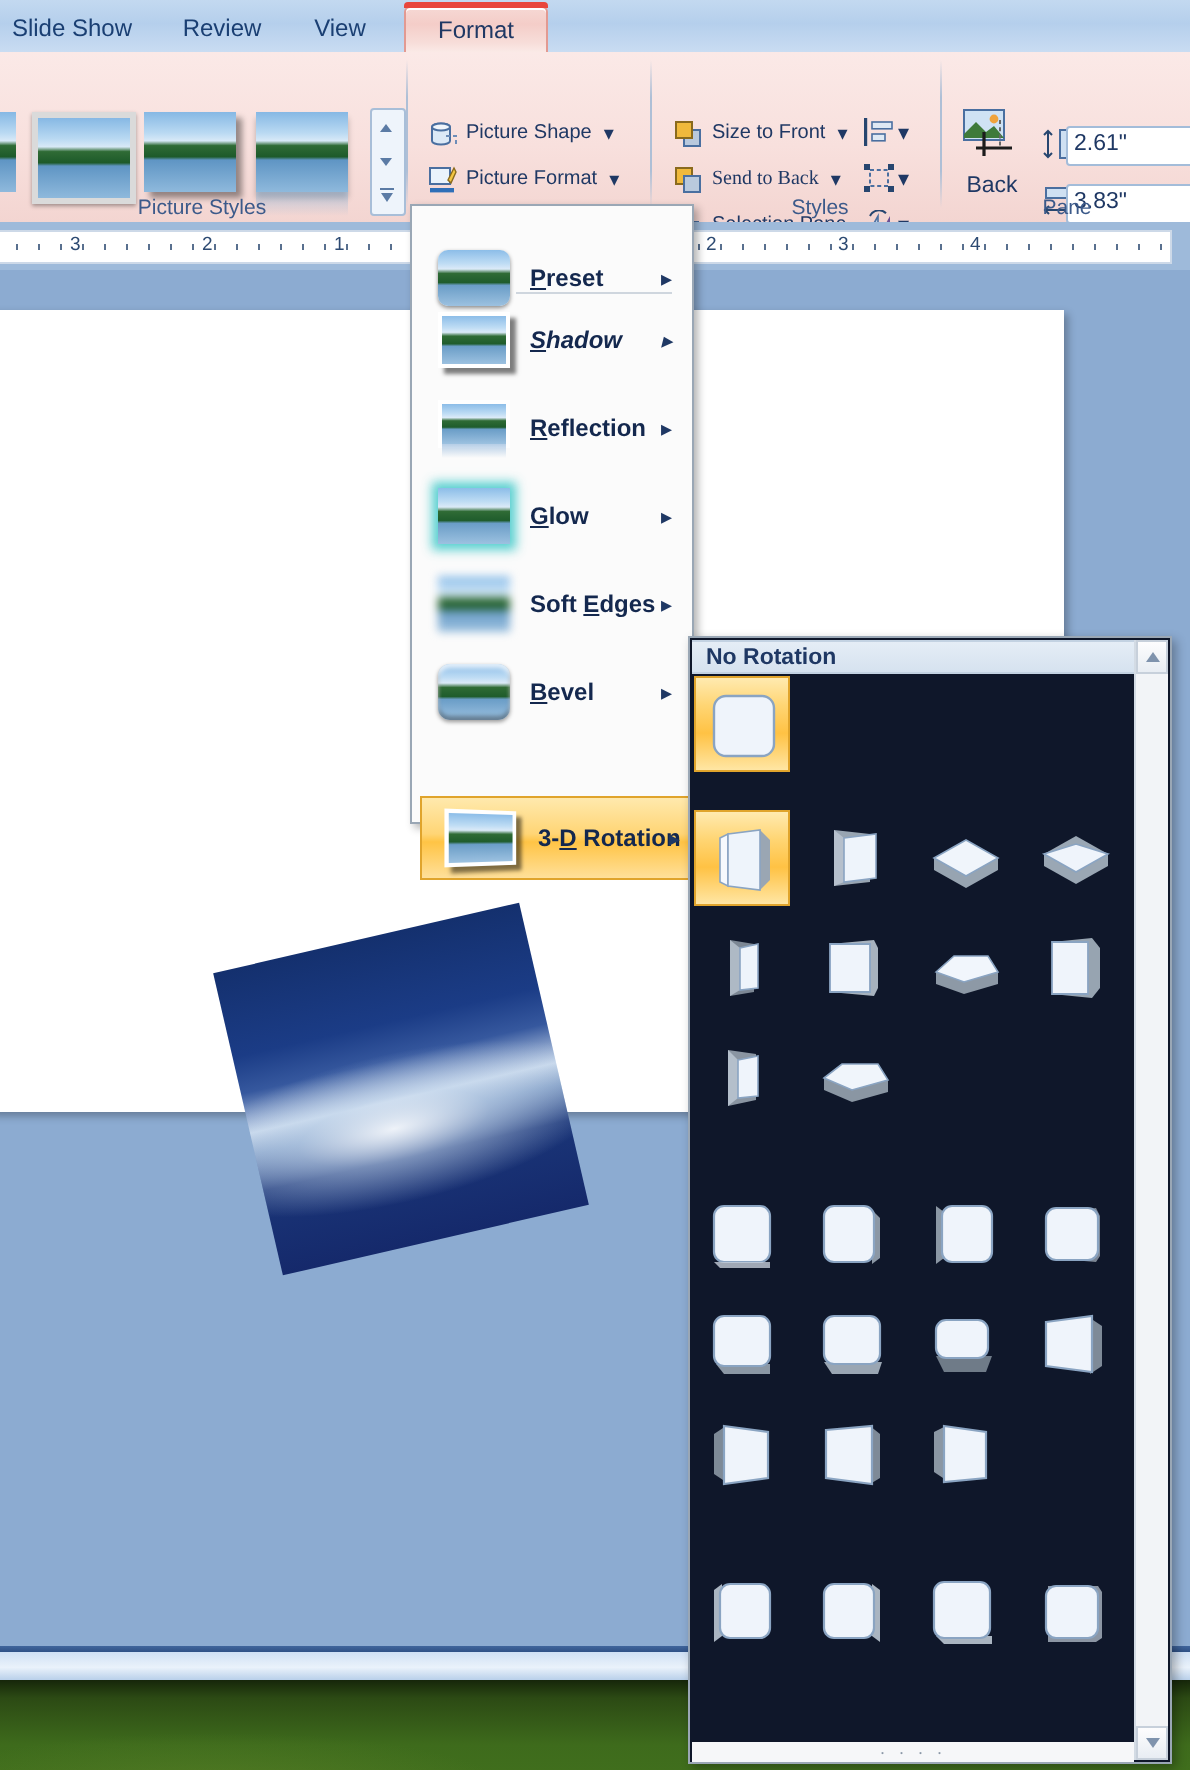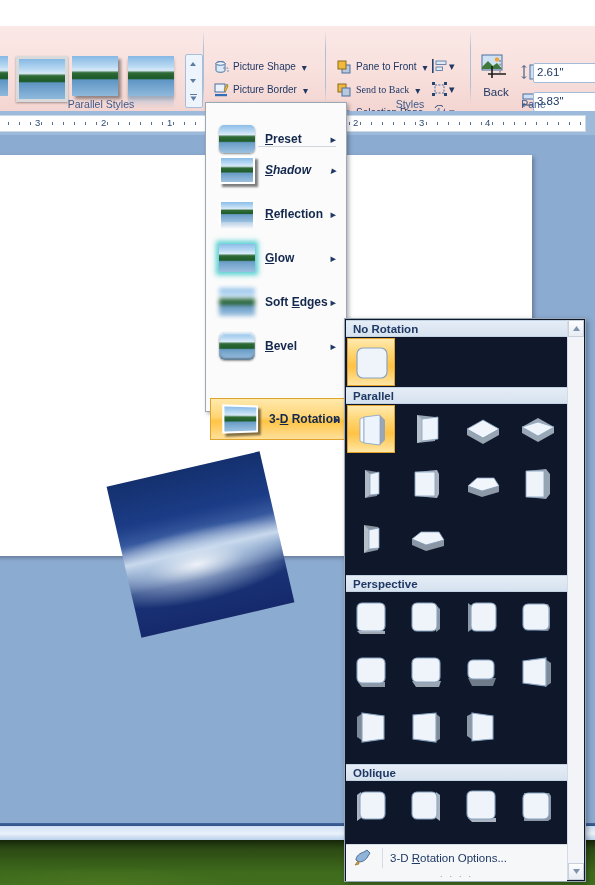--- a/index.html
+++ b/index.html
@@ -161,20 +161,26 @@
   .gopt .osep{position:absolute;left:36px;top:3px;width:1px;height:20px;background:#d3dbe4;}
   .ggrip{position:absolute;left:1px;bottom:0;width:221px;height:10px;
      background:#f6f7f9;display:flex;align-items:center;justify-content:center;}
   .ggrip span{letter-spacing:2px;font-size:9px;color:#8a97a6;line-height:8px;}
 </style>
 </head>
 <body>
 
 <div class="root">
 
+  <div class="tabstrip">
+    <div class="tab" id="tab-slideshow"><span>Slide Show</span></div>
+    <div class="tab" id="tab-review"><span>Review</span></div>
+    <div class="tab" id="tab-view"><span>View</span></div>
+    <div class="tab active" id="tab-format"><span>Format</span></div>
+  </div>
 
   <div class="ribbon">
     <div class="ribbon-inner">
 
       <div class="psgal">
         <div class="thumb" id="thumb0">
             <div class="ph"></div>
           </div>
         <div class="thumb framed" id="thumb1">
             <div class="ph"></div>
@@ -197,56 +203,56 @@
               <path d="M4 5 L1 1 L7 1 Z" fill="#5b7ba5"></path>
             </svg>
           </div>
         <div class="galbtn" id="galmore">
           <svg width="9" height="8" viewBox="0 0 9 8">
               <rect x="1" y="0" width="7" height="1" fill="#5b7ba5"></rect>
               <path d="M4.5 7 L1.5 2.5 L7.5 2.5 Z" fill="#5b7ba5"></path>
             </svg>
           </div>
       </div>
-      <div class="grp-label" style="left:38px;width:126px;">Parallel Styles</div>
+      <div class="grp-label" style="left:38px;width:126px;">Picture Styles</div>
       <div class="grp-sep" style="left:203px;"></div>
 
       <div class="rbtn" id="btn-picshape">
         <svg width="16" height="16" viewBox="0 0 16 16">
             <path d="M3 4.5c0-1 2-1.8 4.5-1.8S12 3.5 12 4.5v7c0 1-2 1.8-4.5 1.8S3 12.5 3 11.5z" fill="#dce9f6" stroke="#4a6fa0" stroke-width="1"></path>
             <ellipse cx="7.5" cy="4.5" rx="4.5" ry="1.8" fill="#eff5fb" stroke="#4a6fa0" stroke-width="1"></ellipse>
             <path d="M10 9 L15 9 L15 14" fill="none" stroke="#6d8db8" stroke-width="1" stroke-dasharray="2 1.5"></path>
           </svg>
         <span class="cap">Picture Shape</span>
         <span class="arw">▾</span>
       </div>
       <div class="rbtn" id="btn-picborder">
         <svg width="16" height="16" viewBox="0 0 16 16">
             <rect x="2" y="2" width="10" height="8" fill="#eaf3fb" stroke="#4a6fa0" stroke-width="1"></rect>
             <path d="M11 8 L14 2 L15 4 L12.5 9.5 Z" fill="#f4c542" stroke="#8a6a1d" stroke-width=".7"></path>
             <rect x="2" y="12" width="12" height="2.2" fill="#2f6fb8"></rect>
           </svg>
-        <span class="cap">Picture Border</span>
+        <span class="cap">Picture Format</span>
         <span class="arw">▾</span>
       </div>
       <div class="rbtn hot" id="btn-piceffects">
         <svg width="16" height="14" viewBox="0 0 16 14">
             <path d="M2 4.5 C2 3 4.5 2 8 2 C11.5 2 14 3 14 4.5 L14 7 C14 8.6 11.5 9.6 8 9.6 C4.5 9.6 2 8.6 2 7 Z" fill="#cfe0f2" stroke="#4a6fa0" stroke-width="1"></path>
             <ellipse cx="8" cy="4.4" rx="6" ry="2.4" fill="#f2f8fd" stroke="#4a6fa0" stroke-width="1"></ellipse>
           </svg>
         <span class="cap">Picture Effects</span>
         <span class="arw">▾</span>
       </div>
 
       <div class="rbtn" id="btn-bringfront">
         <svg width="15" height="15" viewBox="0 0 15 15">
             <rect x="5" y="5" width="8" height="8" fill="#b9c9dd" stroke="#4a6fa0"></rect>
             <rect x="1" y="1" width="8" height="8" fill="#f0b93c" stroke="#8a6a1d"></rect>
           </svg>
-        <span class="cap">Pane to Front</span>
+        <span class="cap">Size to Front</span>
         <span class="arw">▾</span>
       </div>
       <div class="rbtn" id="btn-sendback">
         <svg width="15" height="15" viewBox="0 0 15 15">
             <rect x="1" y="1" width="8" height="8" fill="#f0b93c" stroke="#8a6a1d"></rect>
             <rect x="5" y="5" width="8" height="8" fill="#b9c9dd" stroke="#4a6fa0"></rect>
           </svg>
         <span class="cap">Send to Back</span>
         <span class="arw">▾</span>
       </div>
@@ -441,23 +447,20 @@
           <span class="mimg" style="border:2px solid #fff;box-shadow:3px 3px 2px rgba(0,0,0,.5);transform:perspective(40px) rotateY(6deg);"></span>
         </span>
       <span class="mlabel">3-<u>D</u> Rotation</span>
       <span class="marr">▸</span>
     </div>
   </div>
 
   <div class="gallery">
 
     <div class="cat" style="top:1px;">No Rotation</div>
-    <div class="cat" style="top:68px;">Parallel</div>
-    <div class="cat" style="top:256px;">Perspective</div>
-    <div class="cat" style="top:445px;">Oblique</div>
 
     <div class="cell sel" style="left:2px;top:19px;">
       <svg width="36" height="36" viewBox="0 0 36 36">
           <rect x="3" y="3" width="30" height="30" rx="6" fill="#eff4fb" stroke="#8aa4c2" stroke-width="1.2"></rect>
         </svg>
     </div>
 
     <div class="cell sel" style="left:2px;top:86px;">
       <svg width="36" height="36" viewBox="0 0 36 36">
           <path d="M10 5 L26 3 L31 8 L31 28 L26 33 L10 31 Z" fill="#9aa6b3"></path>
@@ -625,28 +628,18 @@
             <path d="M3.5 0 L7 5 L0 5 Z" fill="#7f93ad"></path>
           </svg>
       </div>
       <div class="gsbtn" id="gs-dn">
         <svg width="7" height="5" viewBox="0 0 7 5">
             <path d="M3.5 5 L0 0 L7 0 Z" fill="#7f93ad"></path>
           </svg>
       </div>
     </div>
 
-    <div class="gopt">
-      <span class="oico">
-        <svg width="20" height="18" viewBox="0 0 20 18">
-            <path d="M3 12 C3 8 7 5 11 4 L14 2 L17 5 L15 8 C14 11 10 14 6 14 Z" fill="#8fb4d8" stroke="#3f628c" stroke-width=".9"></path>
-            <path d="M5 13 L2 17 L6 16 Z" fill="#e3a13a" stroke="#8a6a1d" stroke-width=".7"></path>
-          </svg>
-      </span>
-      <span class="osep"></span>
-      <span class="olabel">3-D <u>R</u>otation Options...</span>
-    </div>
     <div class="ggrip">
       <span>· · · ·</span>
     </div>
   </div>
 
 </div>
 
 </body></html>

